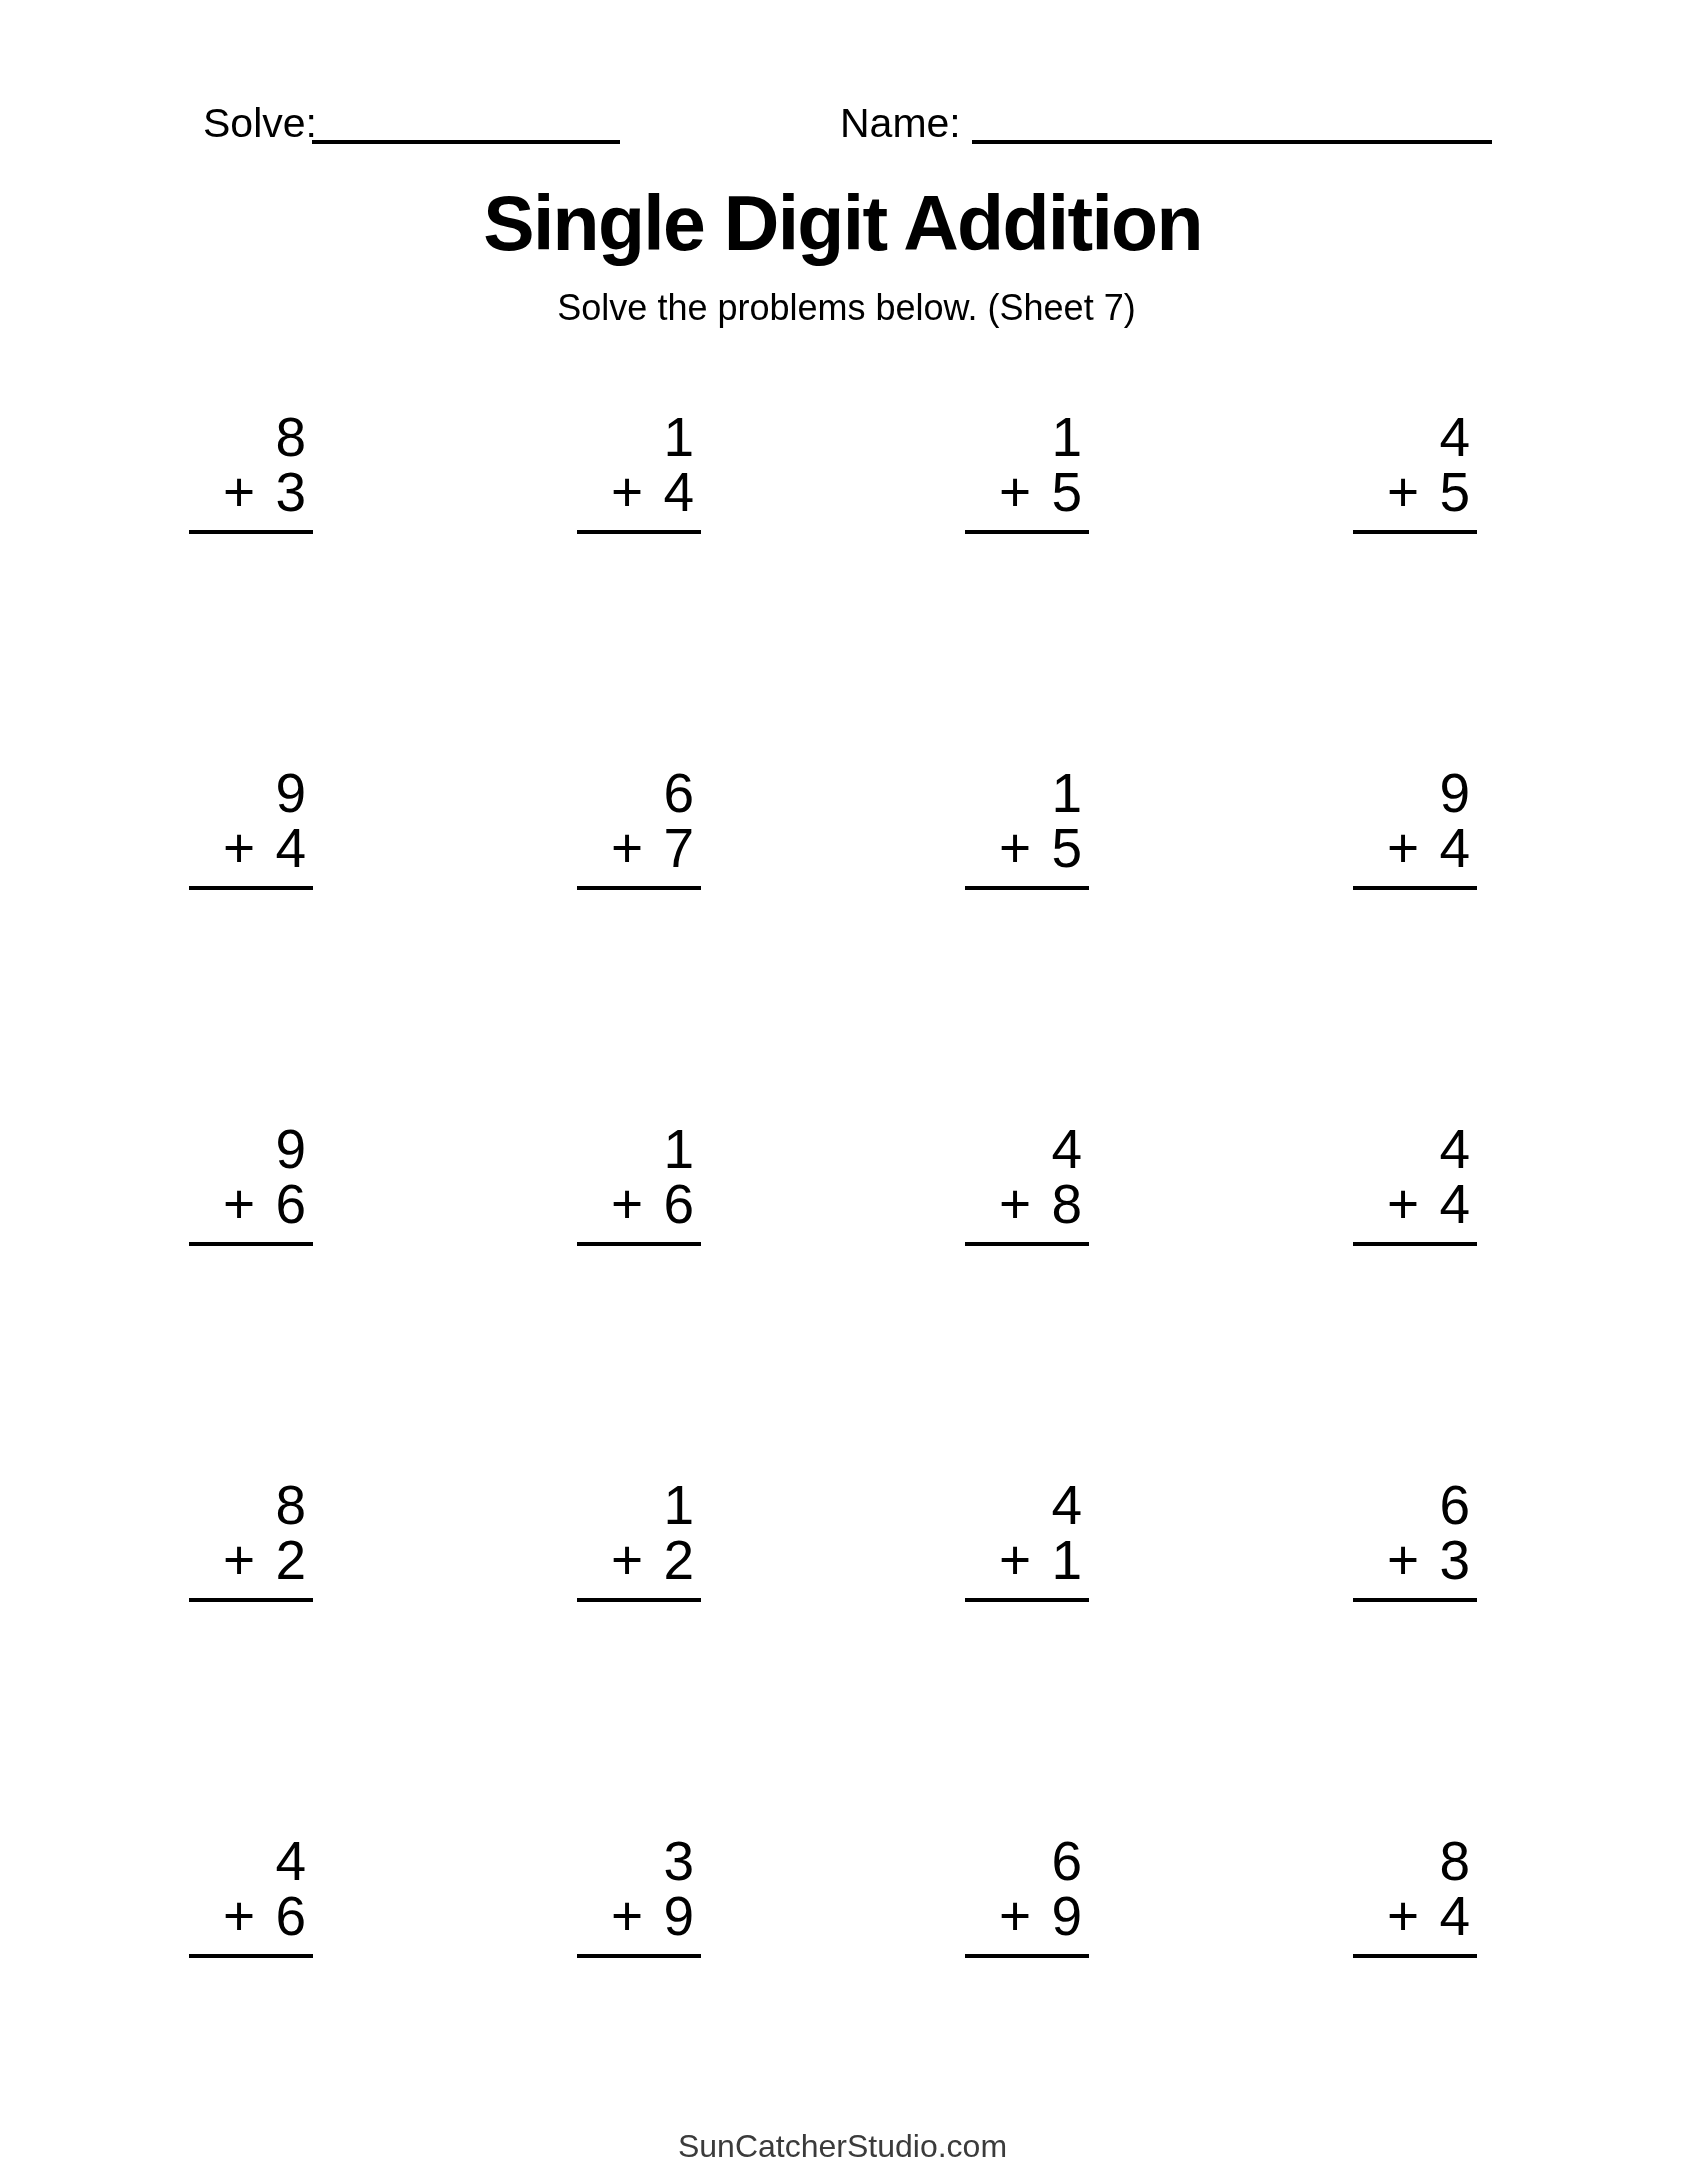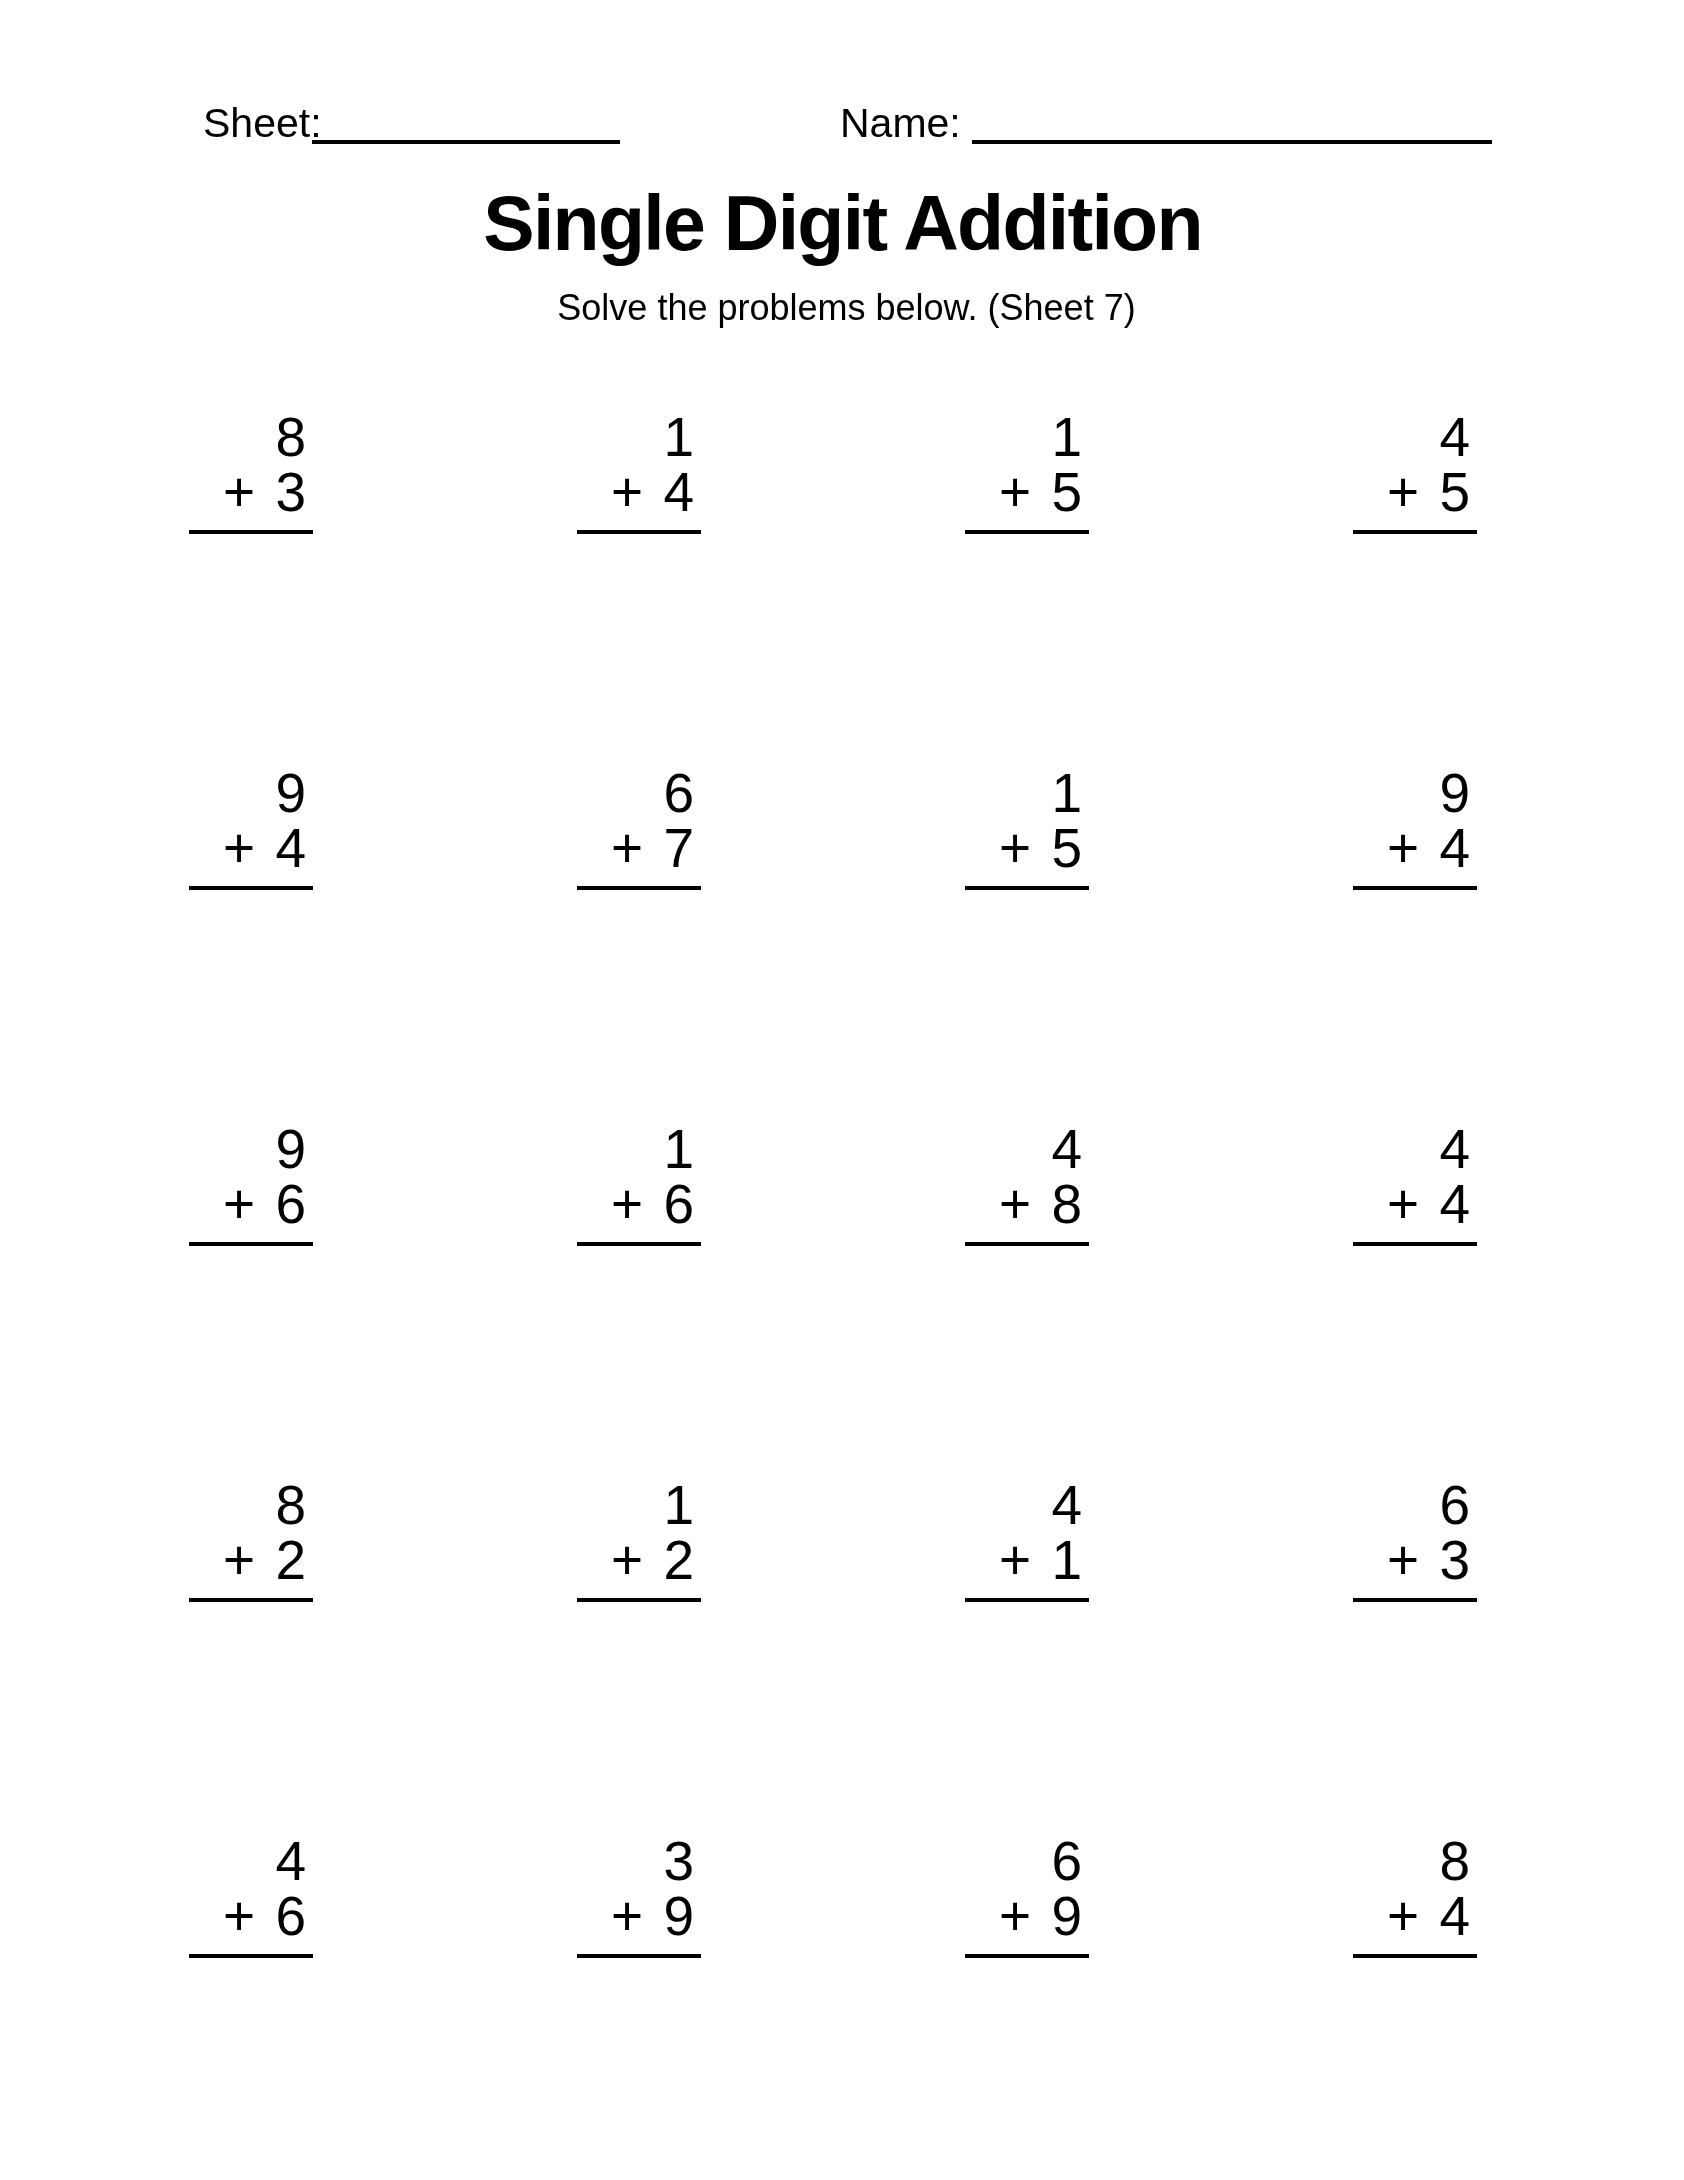--- a/index.html
+++ b/index.html
@@ -120,21 +120,21 @@
     font-size: 32px;
     line-height: 1;
     color: #3b3b3b;
   }
 </style>
 </head>
 <body>
 
 <div class="page">
 
-  <span class="date-label">Sheet:</span>
+  <span class="date-label">Solve:</span>
   <div class="date-line"></div>
   <span class="name-label">Name:</span>
   <div class="name-line"></div>
 
   <div class="title">Single Digit Addition</div>
   <div class="subtitle">Solve the problems below. (Sheet 7)</div>
 
   <div class="problems-grid">
 
     <div class="problem">
@@ -332,15 +332,16 @@
       <div class="p-bottom">
         <span>+</span>
         <span>4</span>
       </div>
       <div class="answer-line"></div>
       <div class="work-space"></div>
     </div>
 
   </div>
 
+  <div class="footer">SunCatcherStudio.com</div>
 
 </div>
 
 
 </body></html>

